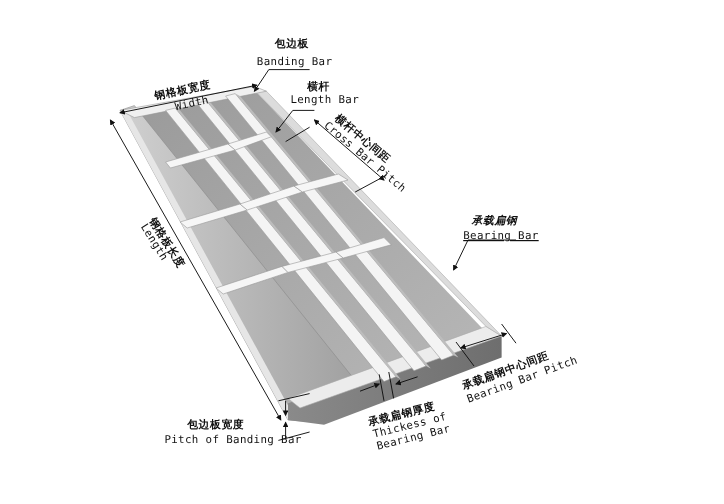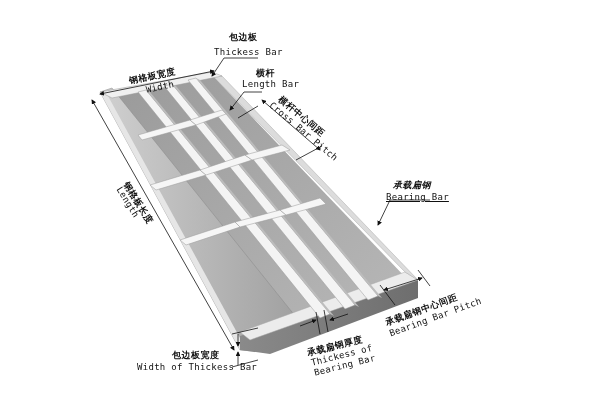--- a/index.html
+++ b/index.html
@@ -98,21 +98,21 @@
     <line x1="324" y1="310" x2="328" y2="332"></line>
 
     <line x1="238" y1="334" x2="238" y2="346" marker-end="url(#ah)"></line>
     <line x1="238" y1="365" x2="238" y2="352" marker-end="url(#ah)"></line>
     <line x1="232" y1="334" x2="258" y2="328"></line>
     <line x1="232" y1="367" x2="258" y2="360"></line>
   </g>
 </svg>
 
 <div class="lbl cn" style="left:229px;top:20px;margin-top:12px;">包边板</div>
-<div class="lbl en" style="left:214px;top:47px;">Thickess Bar</div>
+<div class="lbl en" style="left:214px;top:47px;">Banding Bar</div>
 
 <div class="lbl cn rot" style="left:128px;top:76px;transform:rotate(-12deg);">钢格板宽度</div>
 <div class="lbl en rot" style="left:145px;top:85px;transform:rotate(-12deg);">Width</div>
 
 <div class="lbl cn" style="left:256px;top:68px;">横杆</div>
 <div class="lbl en" style="left:242px;top:79px;">Length Bar</div>
 
 <div class="lbl cn rot" style="left:283px;top:94px;transform:rotate(40deg);">横杆中心间距</div>
 <div class="lbl en rot" style="left:274px;top:100px;transform:rotate(40deg);">Cross Bar Pitch</div>
 
@@ -122,14 +122,14 @@
 <div class="lbl cn" style="left:393px;top:180px;font-style:italic;">承载扁钢</div>
 <div class="lbl en ul" style="left:386px;top:192px;">Bearing Bar</div>
 
 <div class="lbl cn rot" style="left:384px;top:318px;transform:rotate(-20deg);">承载扁钢中心间距</div>
 <div class="lbl en rot" style="left:388px;top:329px;transform:rotate(-20deg);">Bearing Bar Pitch</div>
 
 <div class="lbl cn rot" style="left:306px;top:348px;transform:rotate(-14deg);">承载扁钢厚度</div>
 <div class="lbl en rot" style="left:310px;top:358px;transform:rotate(-14deg);">Thickess of</div>
 <div class="lbl en rot" style="left:313px;top:368px;transform:rotate(-14deg);">Bearing Bar</div>
 
-<div class="lbl cn" style="left:172px;top:350px;">包边板宽度</div>
-<div class="lbl en" style="left:137px;top:362px;">Width of Thickess Bar</div>
+<div class="lbl cn" style="left:156px;top:350px;">包边板宽度</div>
+<div class="lbl en" style="left:137px;top:362px;">Pitch of Banding Bar</div>
 
 </body></html>

